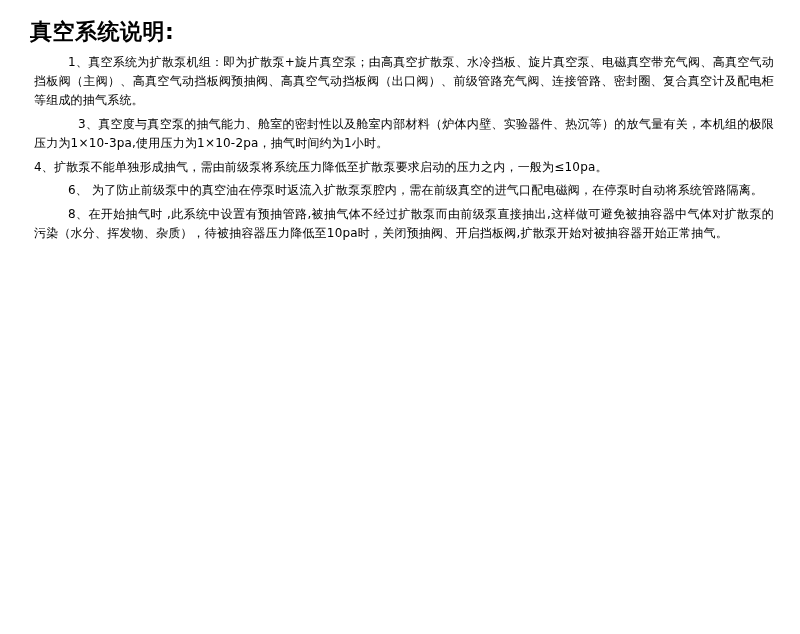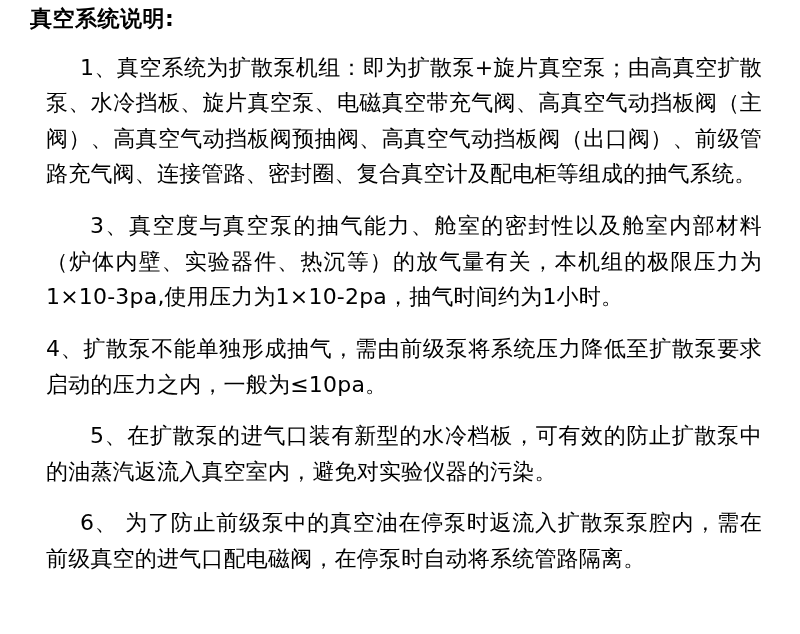--- a/index.html
+++ b/index.html
@@ -11,34 +11,34 @@
     width: 800px;
     height: 634px;
     overflow: hidden;
     font-family: "DejaVu Sans", "Liberation Sans", sans-serif;
     color: #000000;
   }
   .page {
     width: 800px;
     height: 634px;
     box-sizing: border-box;
-    padding: 5px 22px 10px 30px;
+    padding: 18px 22px 10px 30px;
     position: relative;
   }
   .doc-title {
     font-size: 22px;
     font-weight: bold;
     line-height: 1.3;
     margin: 0 0 6px 0;
     letter-spacing: 0.5px;
   }
   .para {
-    font-size: 22px;
+    font-size: 12px;
     line-height: 1.62;
-    margin: 16px;
+    margin: 4px;
     text-align: justify;
     text-justify: inter-ideograph;
     letter-spacing: 0.2px;
   }
   .para.indent-2 {
     text-indent: 34px;
   }
   .para.indent-0 {
     text-indent: 0px;
   }
@@ -49,16 +49,16 @@
 </head>
 <body>
 
 <div class="page">
 
   <h1 class="doc-title">真空系统说明:</h1>
 
   <p class="para indent-2">1、真空系统为扩散泵机组：即为扩散泵+旋片真空泵；由高真空扩散泵、水冷挡板、旋片真空泵、电磁真空带充气阀、高真空气动挡板阀（主阀）、高真空气动挡板阀预抽阀、高真空气动挡板阀（出口阀）、前级管路充气阀、连接管路、密封圈、复合真空计及配电柜等组成的抽气系统。</p>
   <p class="para indent-3">3、真空度与真空泵的抽气能力、舱室的密封性以及舱室内部材料（炉体内壁、实验器件、热沉等）的放气量有关，本机组的极限压力为1×10-3pa,使用压力为1×10-2pa，抽气时间约为1小时。</p>
   <p class="para indent-0">4、扩散泵不能单独形成抽气，需由前级泵将系统压力降低至扩散泵要求启动的压力之内，一般为≤10pa。</p>
-  <p class="para indent-3">5、在扩散泵的进气口装有新型的水冷档板，可有效的防止扩散泵中的油蒸汽返流入真空室内，避免对实验仪器的污染。</p>
   <p class="para indent-2">6、 为了防止前级泵中的真空油在停泵时返流入扩散泵泵腔内，需在前级真空的进气口配电磁阀，在停泵时自动将系统管路隔离。</p>
+  <p class="para indent-2">8、在开始抽气时 ,此系统中设置有预抽管路,被抽气体不经过扩散泵而由前级泵直接抽出,这样做可避免被抽容器中气体对扩散泵的污染（水分、挥发物、杂质），待被抽容器压力降低至10pa时，关闭预抽阀、开启挡板阀,扩散泵开始对被抽容器开始正常抽气。</p>
 
 </div>
 
 </body></html>

